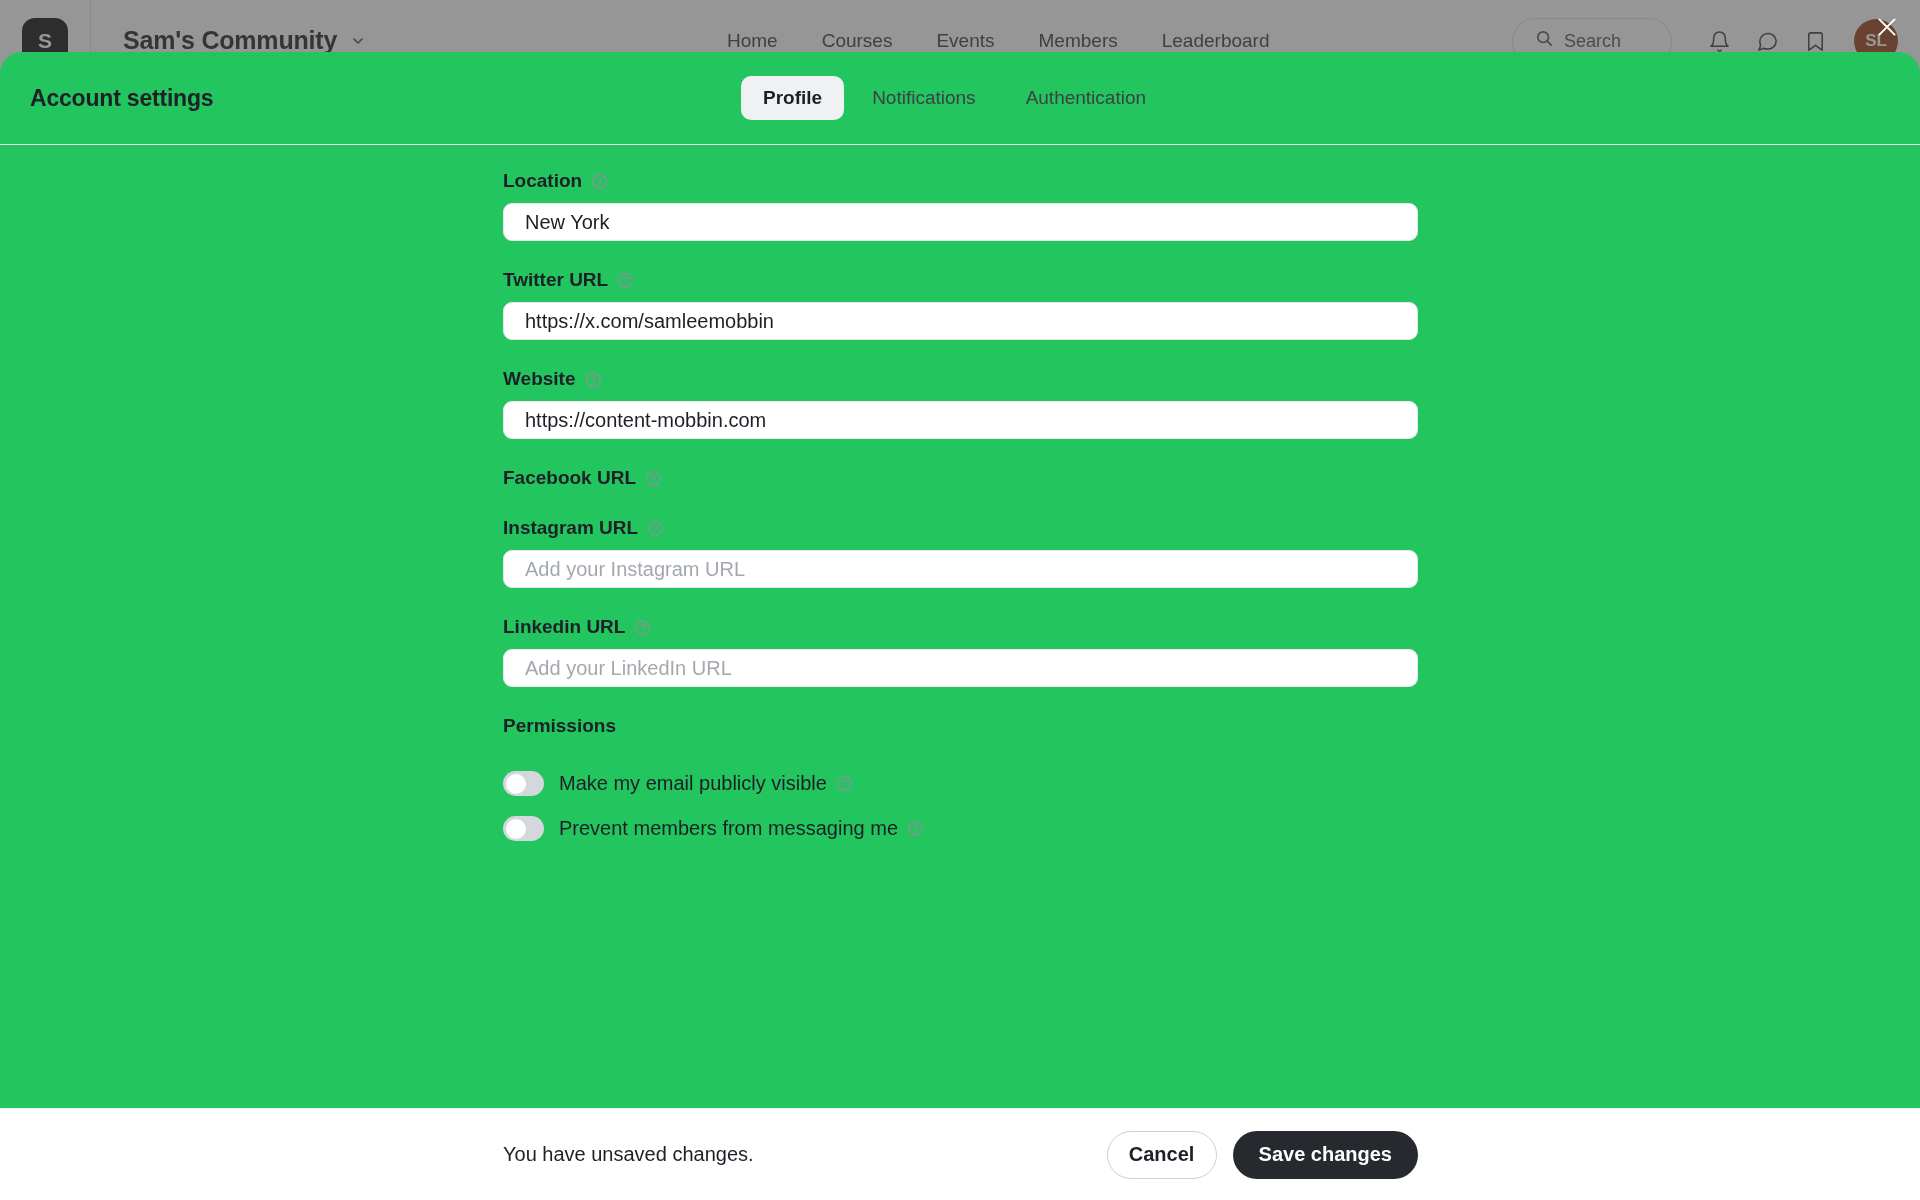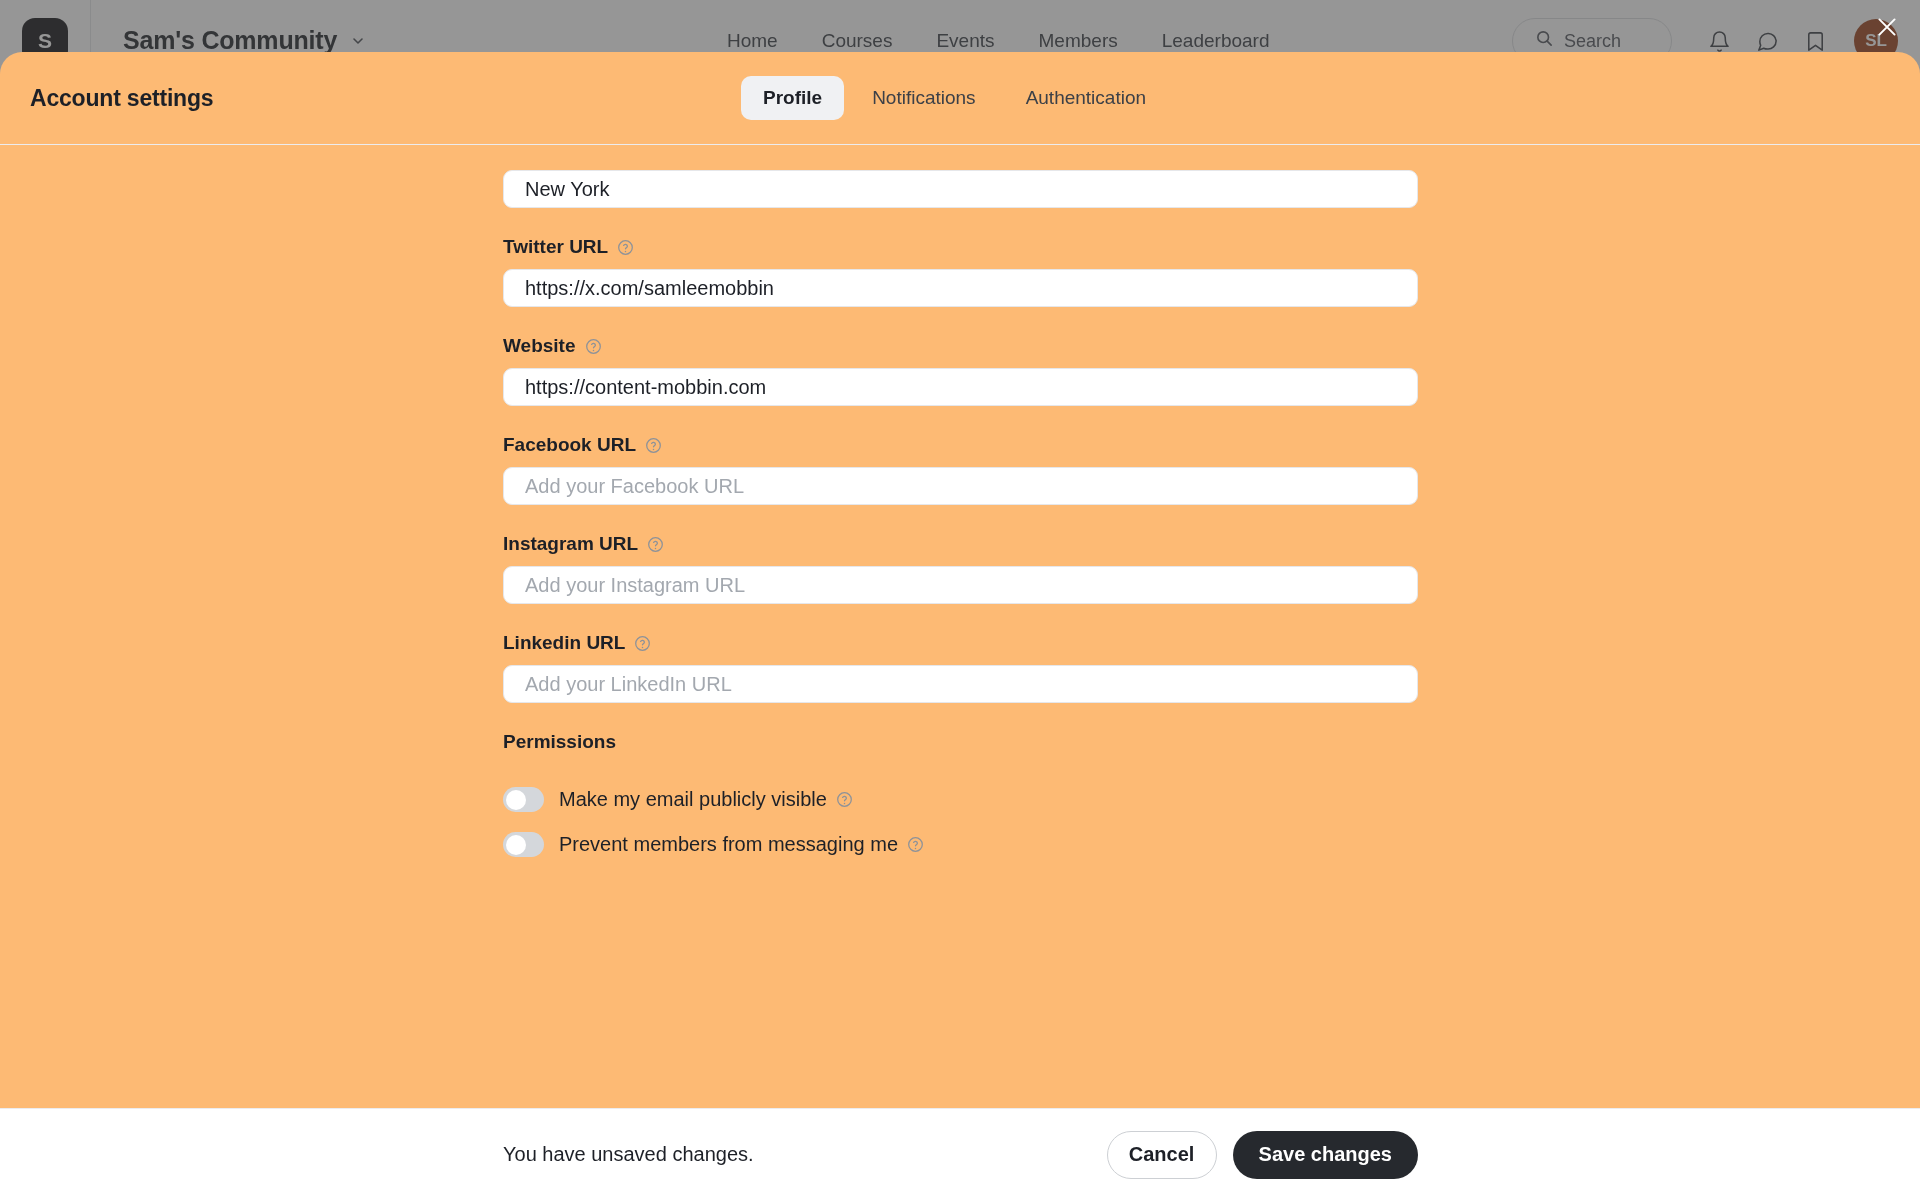--- a/index.html
+++ b/index.html
@@ -139,21 +139,21 @@
     z-index: 40;
   }
 
   
   #modal {
     position: absolute;
     left: 0;
     top: 52px;
     width: 1920px;
     height: 1148px;
-    background: #fdba74;
+    background: #22c55e;
     border-radius: 22px 22px 0 0;
     overflow: hidden;
     z-index: 30;
     display: flex;
     flex-direction: column;
   }
 
   #modal-header {
     position: relative;
     height: 93px;
@@ -422,20 +422,30 @@
       <div class="tab active">Profile</div>
       <div class="tab">Notifications</div>
       <div class="tab">Authentication</div>
     </div>
   </div>
 
   <div id="modal-body">
     <div id="form-column">
 
       <div class="field">
+        <div class="field-label-row">
+          <span class="field-label">Location</span>
+          <span class="help-icon">
+            <svg width="17" height="17" viewBox="0 0 20 20" fill="none" stroke="currentColor" stroke-width="1.5">
+                <circle cx="10" cy="10" r="8"></circle>
+                <path d="M7.8 7.6a2.3 2.3 0 014.4.8c0 1.6-2.2 2-2.2 3.2" stroke-linecap="round"></path>
+                <circle cx="10" cy="14.6" r=".85" fill="currentColor" stroke="none"></circle>
+              </svg>
+          </span>
+        </div>
         <div class="text-input">
           <span>New York</span>
         </div>
       </div>
 
       <div class="field">
         <div class="field-label-row">
           <span class="field-label">Twitter URL</span>
           <span class="help-icon">
             <svg width="17" height="17" viewBox="0 0 20 20" fill="none" stroke="currentColor" stroke-width="1.5">
@@ -469,23 +479,20 @@
       <div class="field">
         <div class="field-label-row">
           <span class="field-label">Facebook URL</span>
           <span class="help-icon">
             <svg width="17" height="17" viewBox="0 0 20 20" fill="none" stroke="currentColor" stroke-width="1.5">
                 <circle cx="10" cy="10" r="8"></circle>
                 <path d="M7.8 7.6a2.3 2.3 0 014.4.8c0 1.6-2.2 2-2.2 3.2" stroke-linecap="round"></path>
                 <circle cx="10" cy="14.6" r=".85" fill="currentColor" stroke="none"></circle>
               </svg>
           </span>
-        </div>
-        <div class="text-input placeholder">
-          <span>Add your Facebook URL</span>
         </div>
       </div>
 
       <div class="field">
         <div class="field-label-row">
           <span class="field-label">Instagram URL</span>
           <span class="help-icon">
             <svg width="17" height="17" viewBox="0 0 20 20" fill="none" stroke="currentColor" stroke-width="1.5">
                 <circle cx="10" cy="10" r="8"></circle>
                 <path d="M7.8 7.6a2.3 2.3 0 014.4.8c0 1.6-2.2 2-2.2 3.2" stroke-linecap="round"></path>

